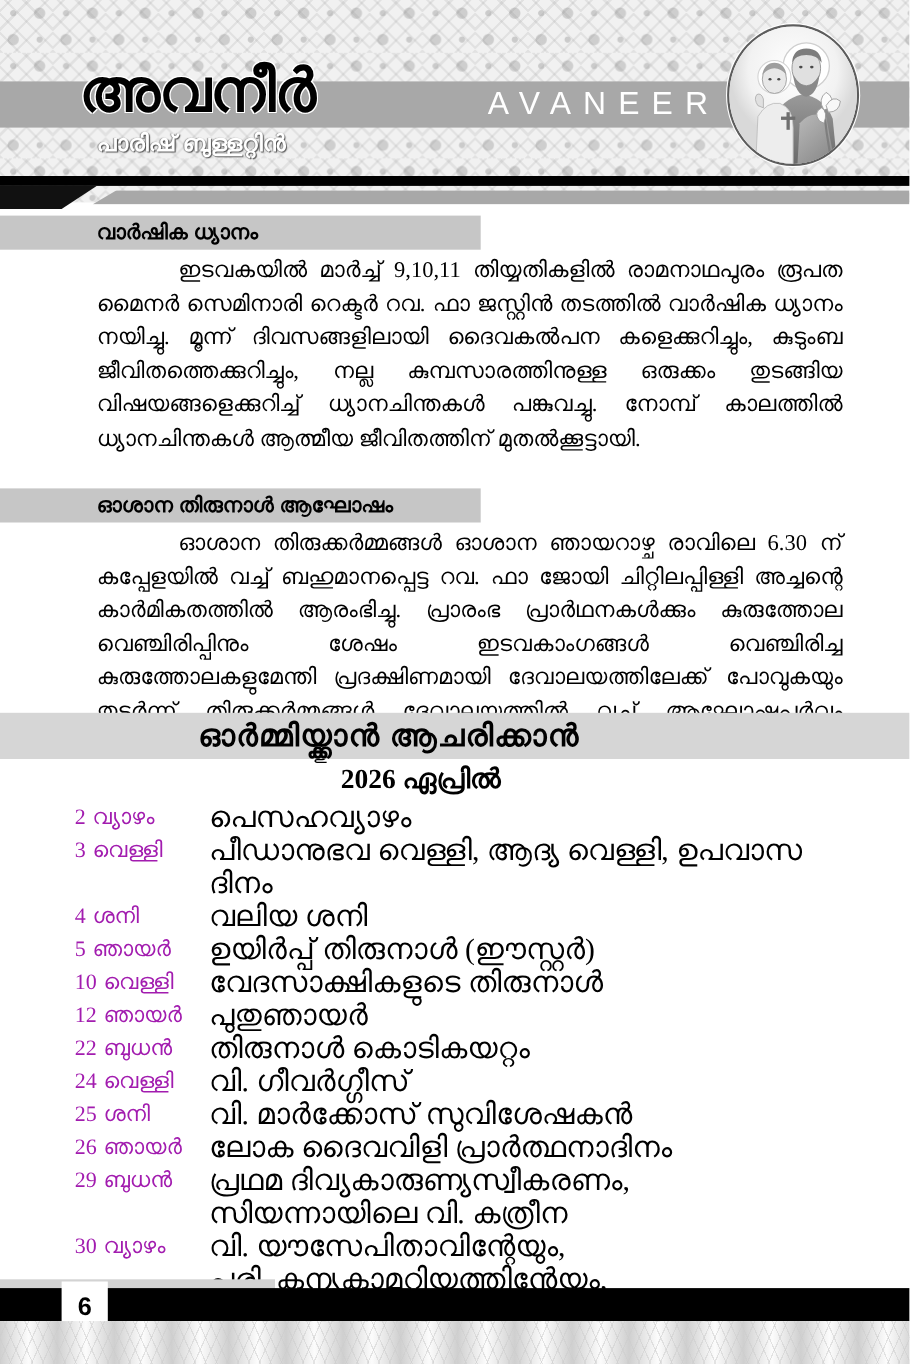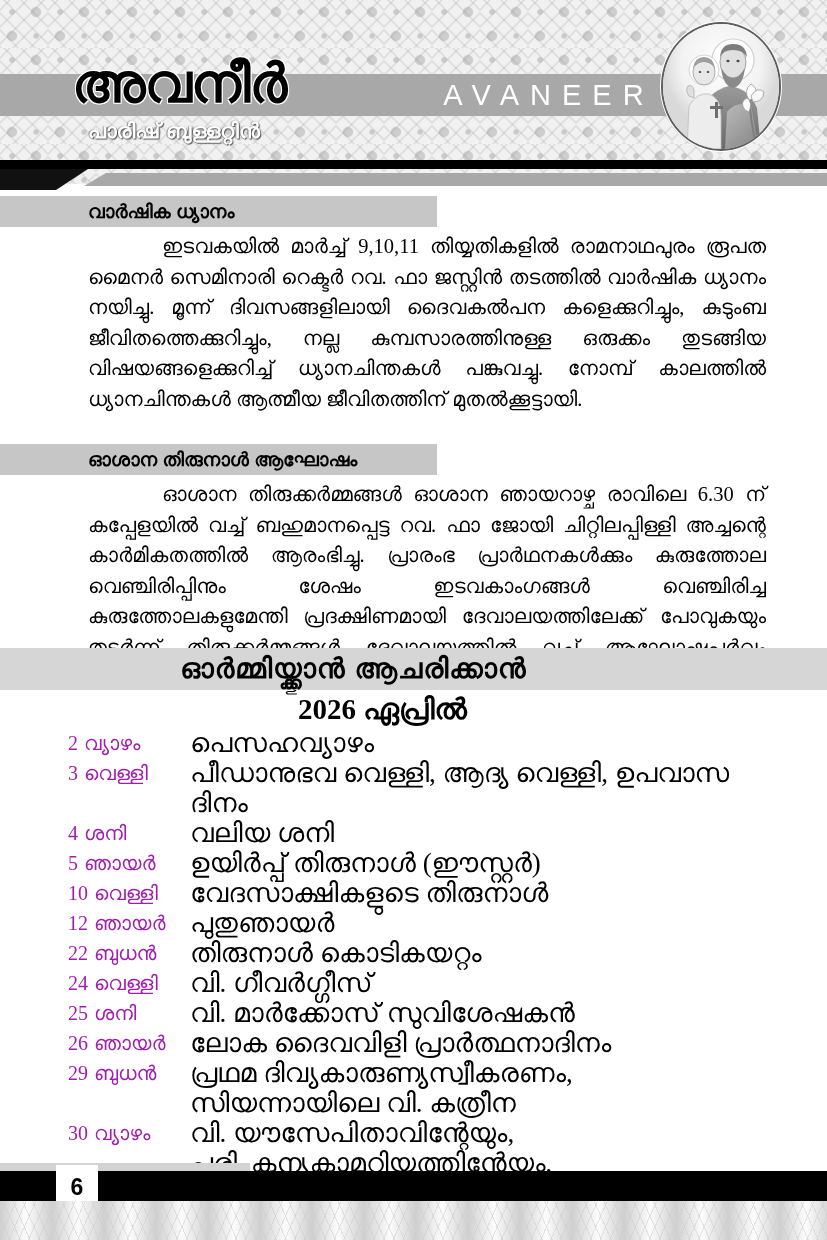--- a/index.html
+++ b/index.html
@@ -202,21 +202,21 @@
     white-space: nowrap;
   }
   .title-sub {
     position: absolute;
     left: 0;
     top: 694px;
     width: 765px;
     text-align: center;
     font-family: "Liberation Serif", serif;
     font-weight: bold;
-    font-size: 29px;
+    font-size: 25px;
     line-height: 30px;
     color: #000000;
   }
 
   
   .calendar {
     position: absolute;
     left: 0;
     top: 728px;
     width: 827px;

